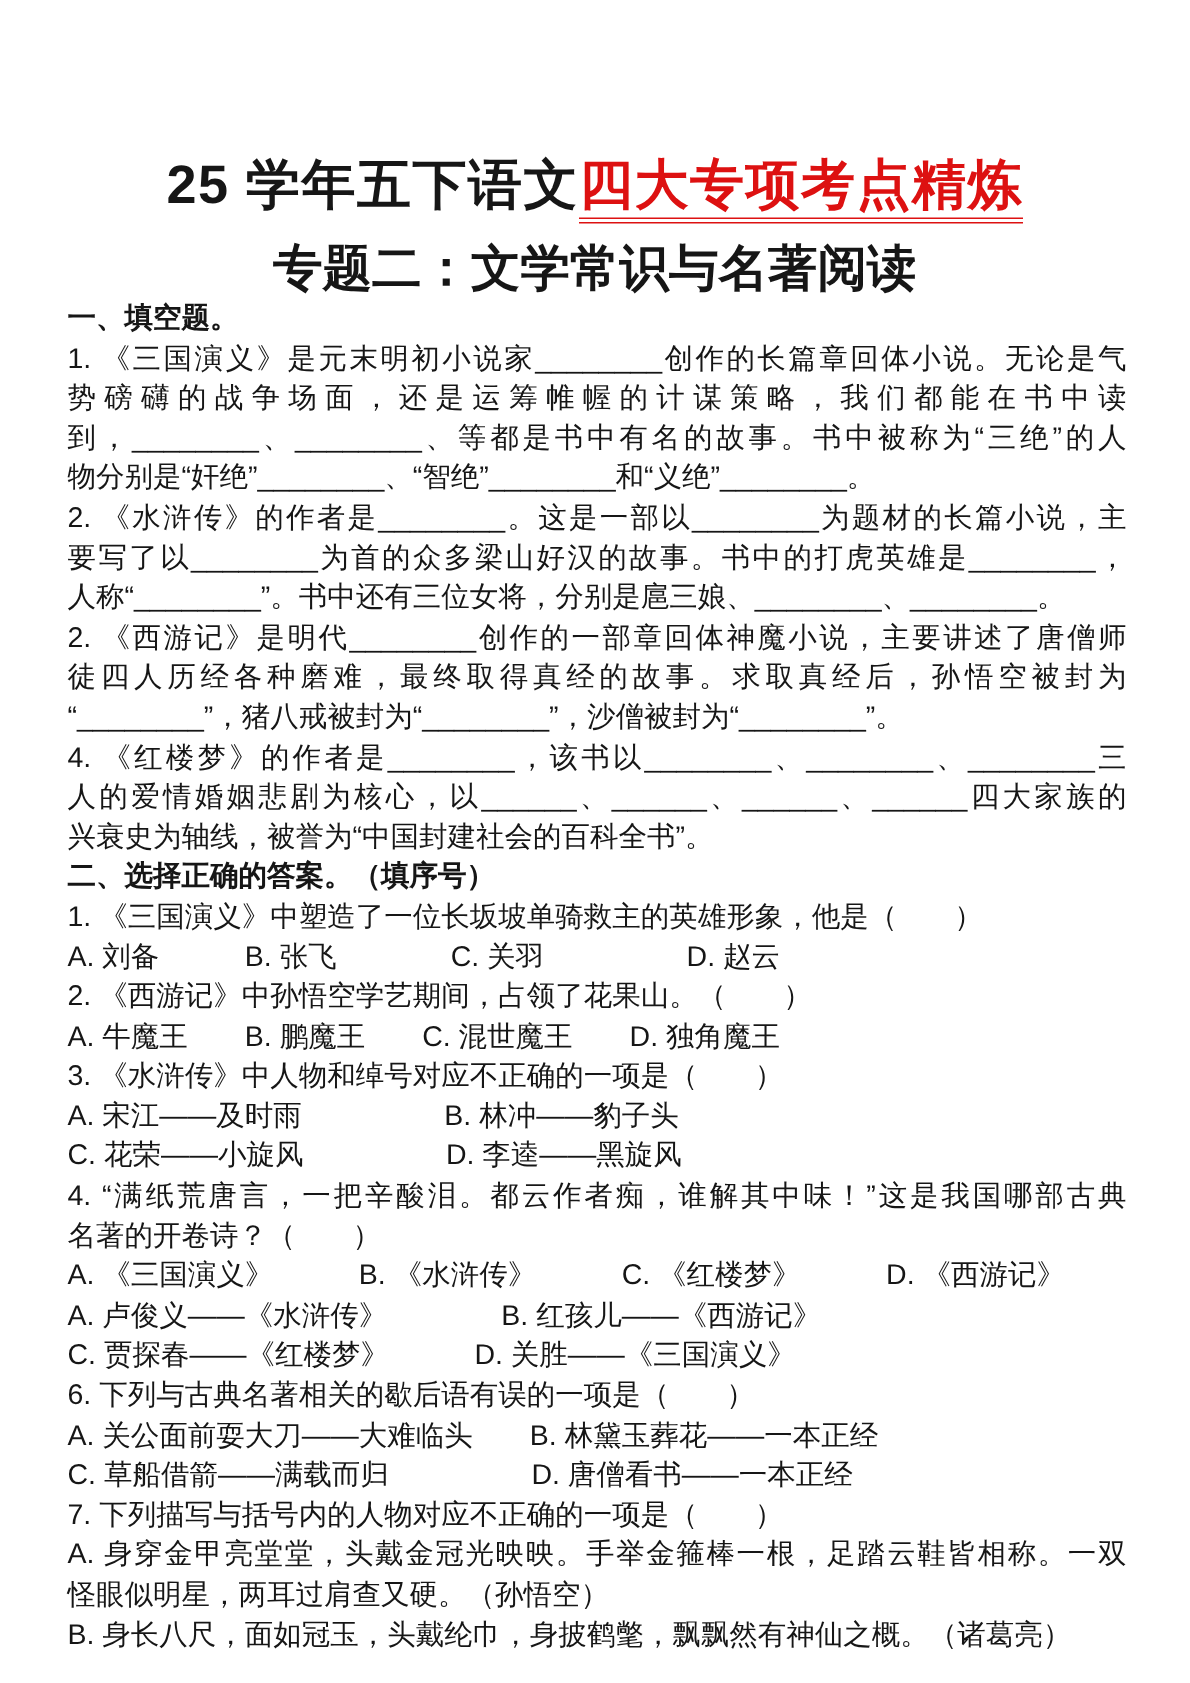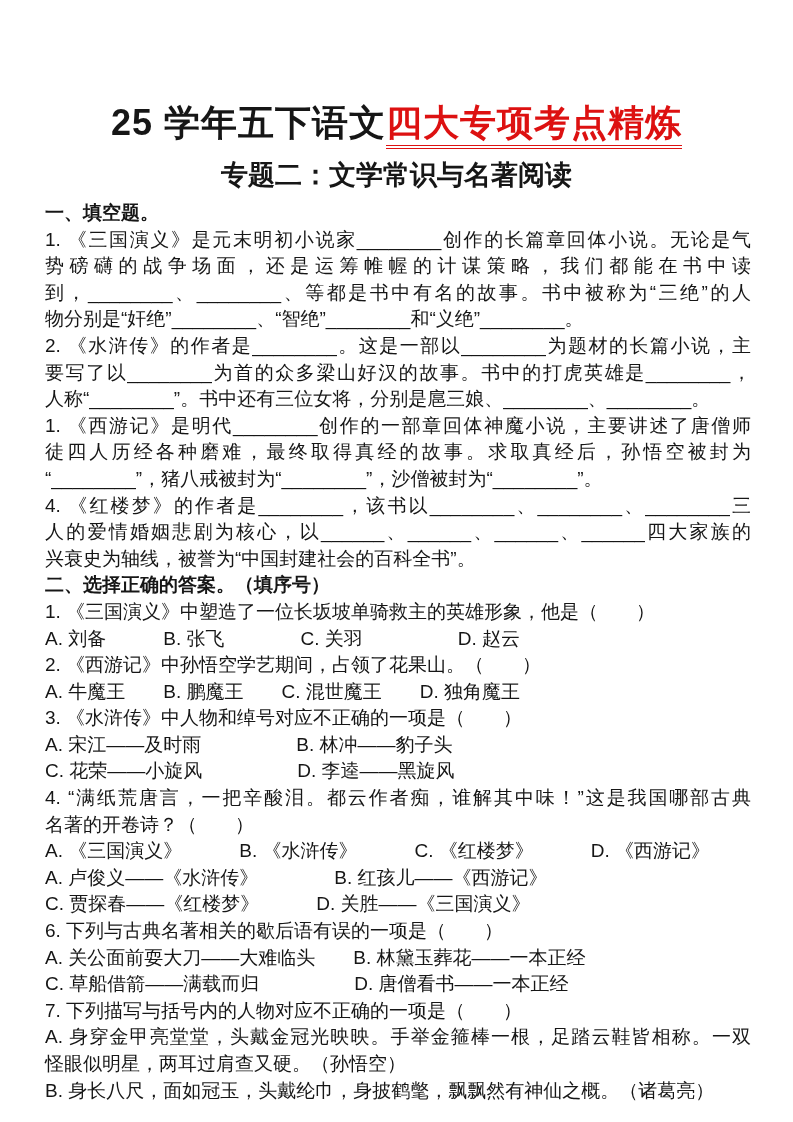--- a/index.html
+++ b/index.html
@@ -25,21 +25,21 @@
   }
   .title .red {
     color: var(--red);
     border-bottom: 4px double var(--red);
     padding-bottom: 2px;
   }
   .subtitle {
     position: absolute;
     top: 110px; left: 0; width: 100%;
     text-align: center;
-    font-size: 27px;
+    font-size: 33px;
     font-weight: 600;
     white-space: nowrap;
   }
   .content {
     position: absolute;
     left: 45px;
     top: 153px;
     width: 706px;
     font-size: 19px;
     line-height: 26.6px;
@@ -64,21 +64,21 @@
 
     <div class="line j">1. 《三国演义》是元末明初小说家________创作的长篇章回体小说。无论是气</div>
     <div class="line j">势磅礴的战争场面，还是运筹帷幄的计谋策略，我们都能在书中读</div>
     <div class="line j">到，________、________、等都是书中有名的故事。书中被称为“三绝”的人</div>
     <div class="line">物分别是“奸绝”________、“智绝”________和“义绝”________。</div>
 
     <div class="line j">2. 《水浒传》的作者是________。这是一部以________为题材的长篇小说，主</div>
     <div class="line j">要写了以________为首的众多梁山好汉的故事。书中的打虎英雄是________，</div>
     <div class="line">人称“________”。书中还有三位女将，分别是扈三娘、________、________。</div>
 
-    <div class="line j">1. 《西游记》是明代________创作的一部章回体神魔小说，主要讲述了唐僧师</div>
+    <div class="line j">2. 《西游记》是明代________创作的一部章回体神魔小说，主要讲述了唐僧师</div>
     <div class="line j">徒四人历经各种磨难，最终取得真经的故事。求取真经后，孙悟空被封为</div>
     <div class="line">“________”，猪八戒被封为“________”，沙僧被封为“________”。</div>
 
     <div class="line j">4. 《红楼梦》的作者是________，该书以________、________、________三</div>
     <div class="line j">人的爱情婚姻悲剧为核心，以______、______、______、______四大家族的</div>
     <div class="line">兴衰史为轴线，被誉为“中国封建社会的百科全书”。</div>
 
     <div class="line h">二、选择正确的答案。（填序号）</div>
 
     <div class="line">1. 《三国演义》中塑造了一位长坂坡单骑救主的英雄形象，他是（　　）</div>

